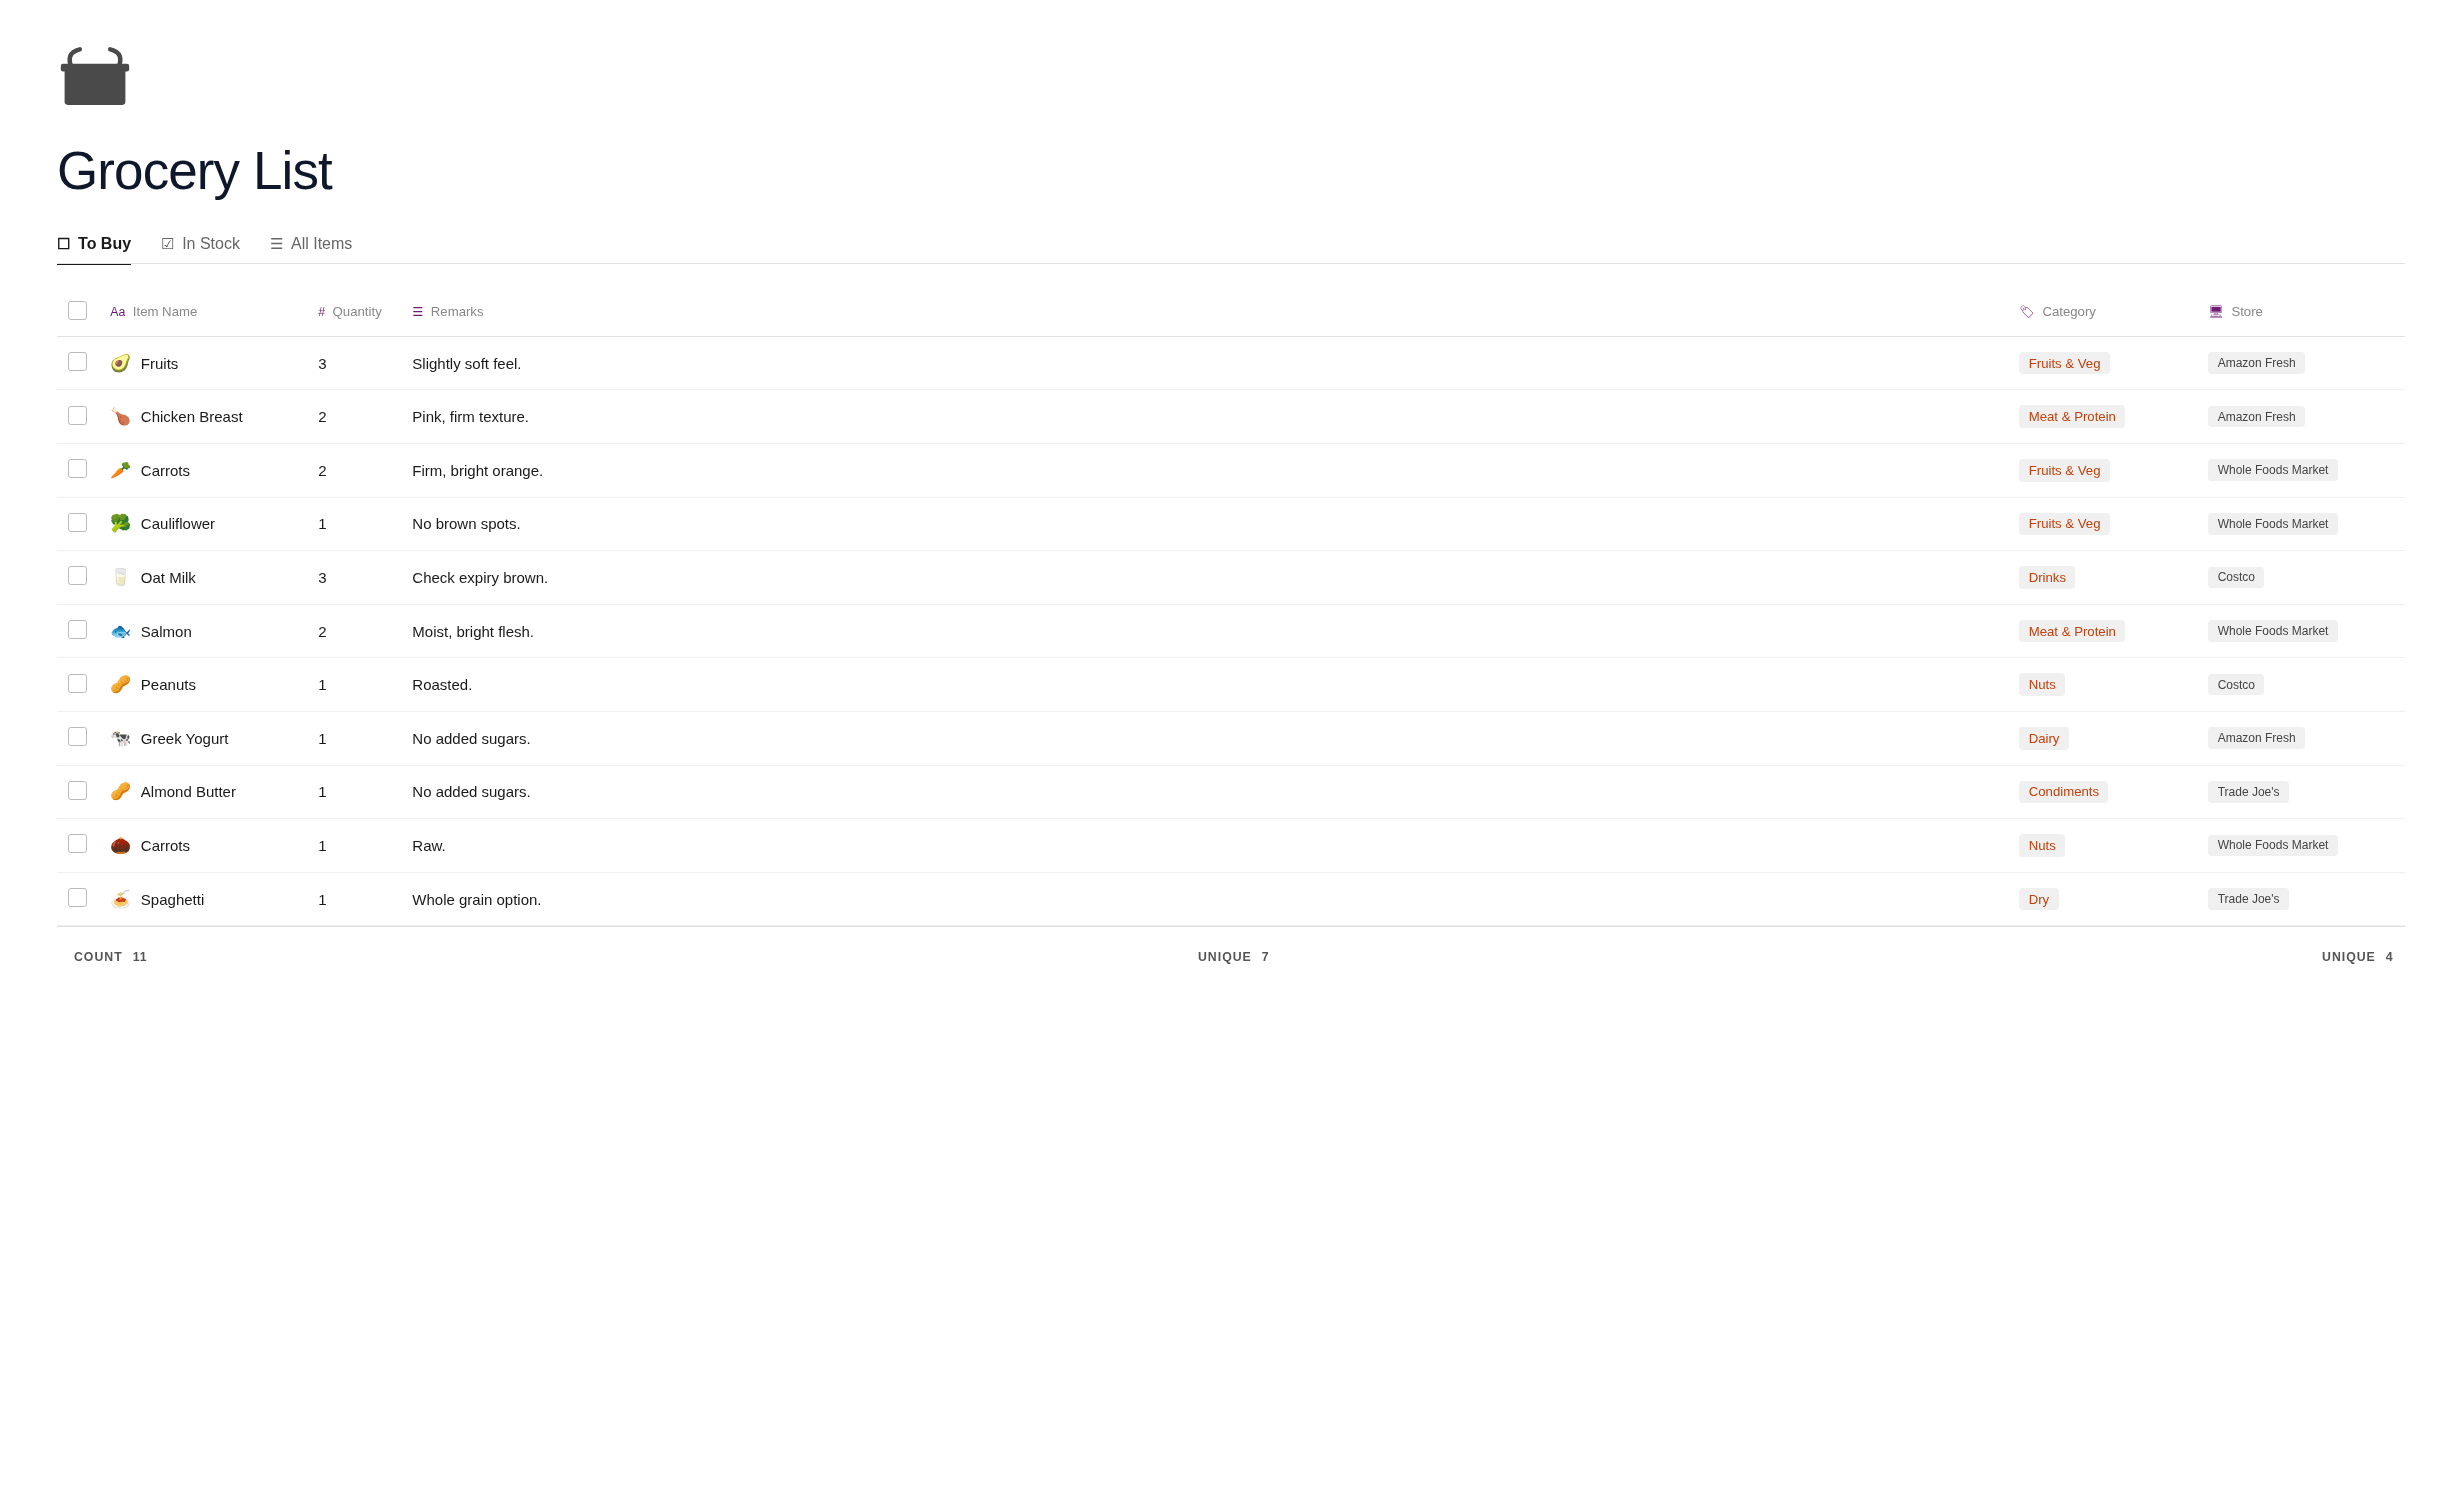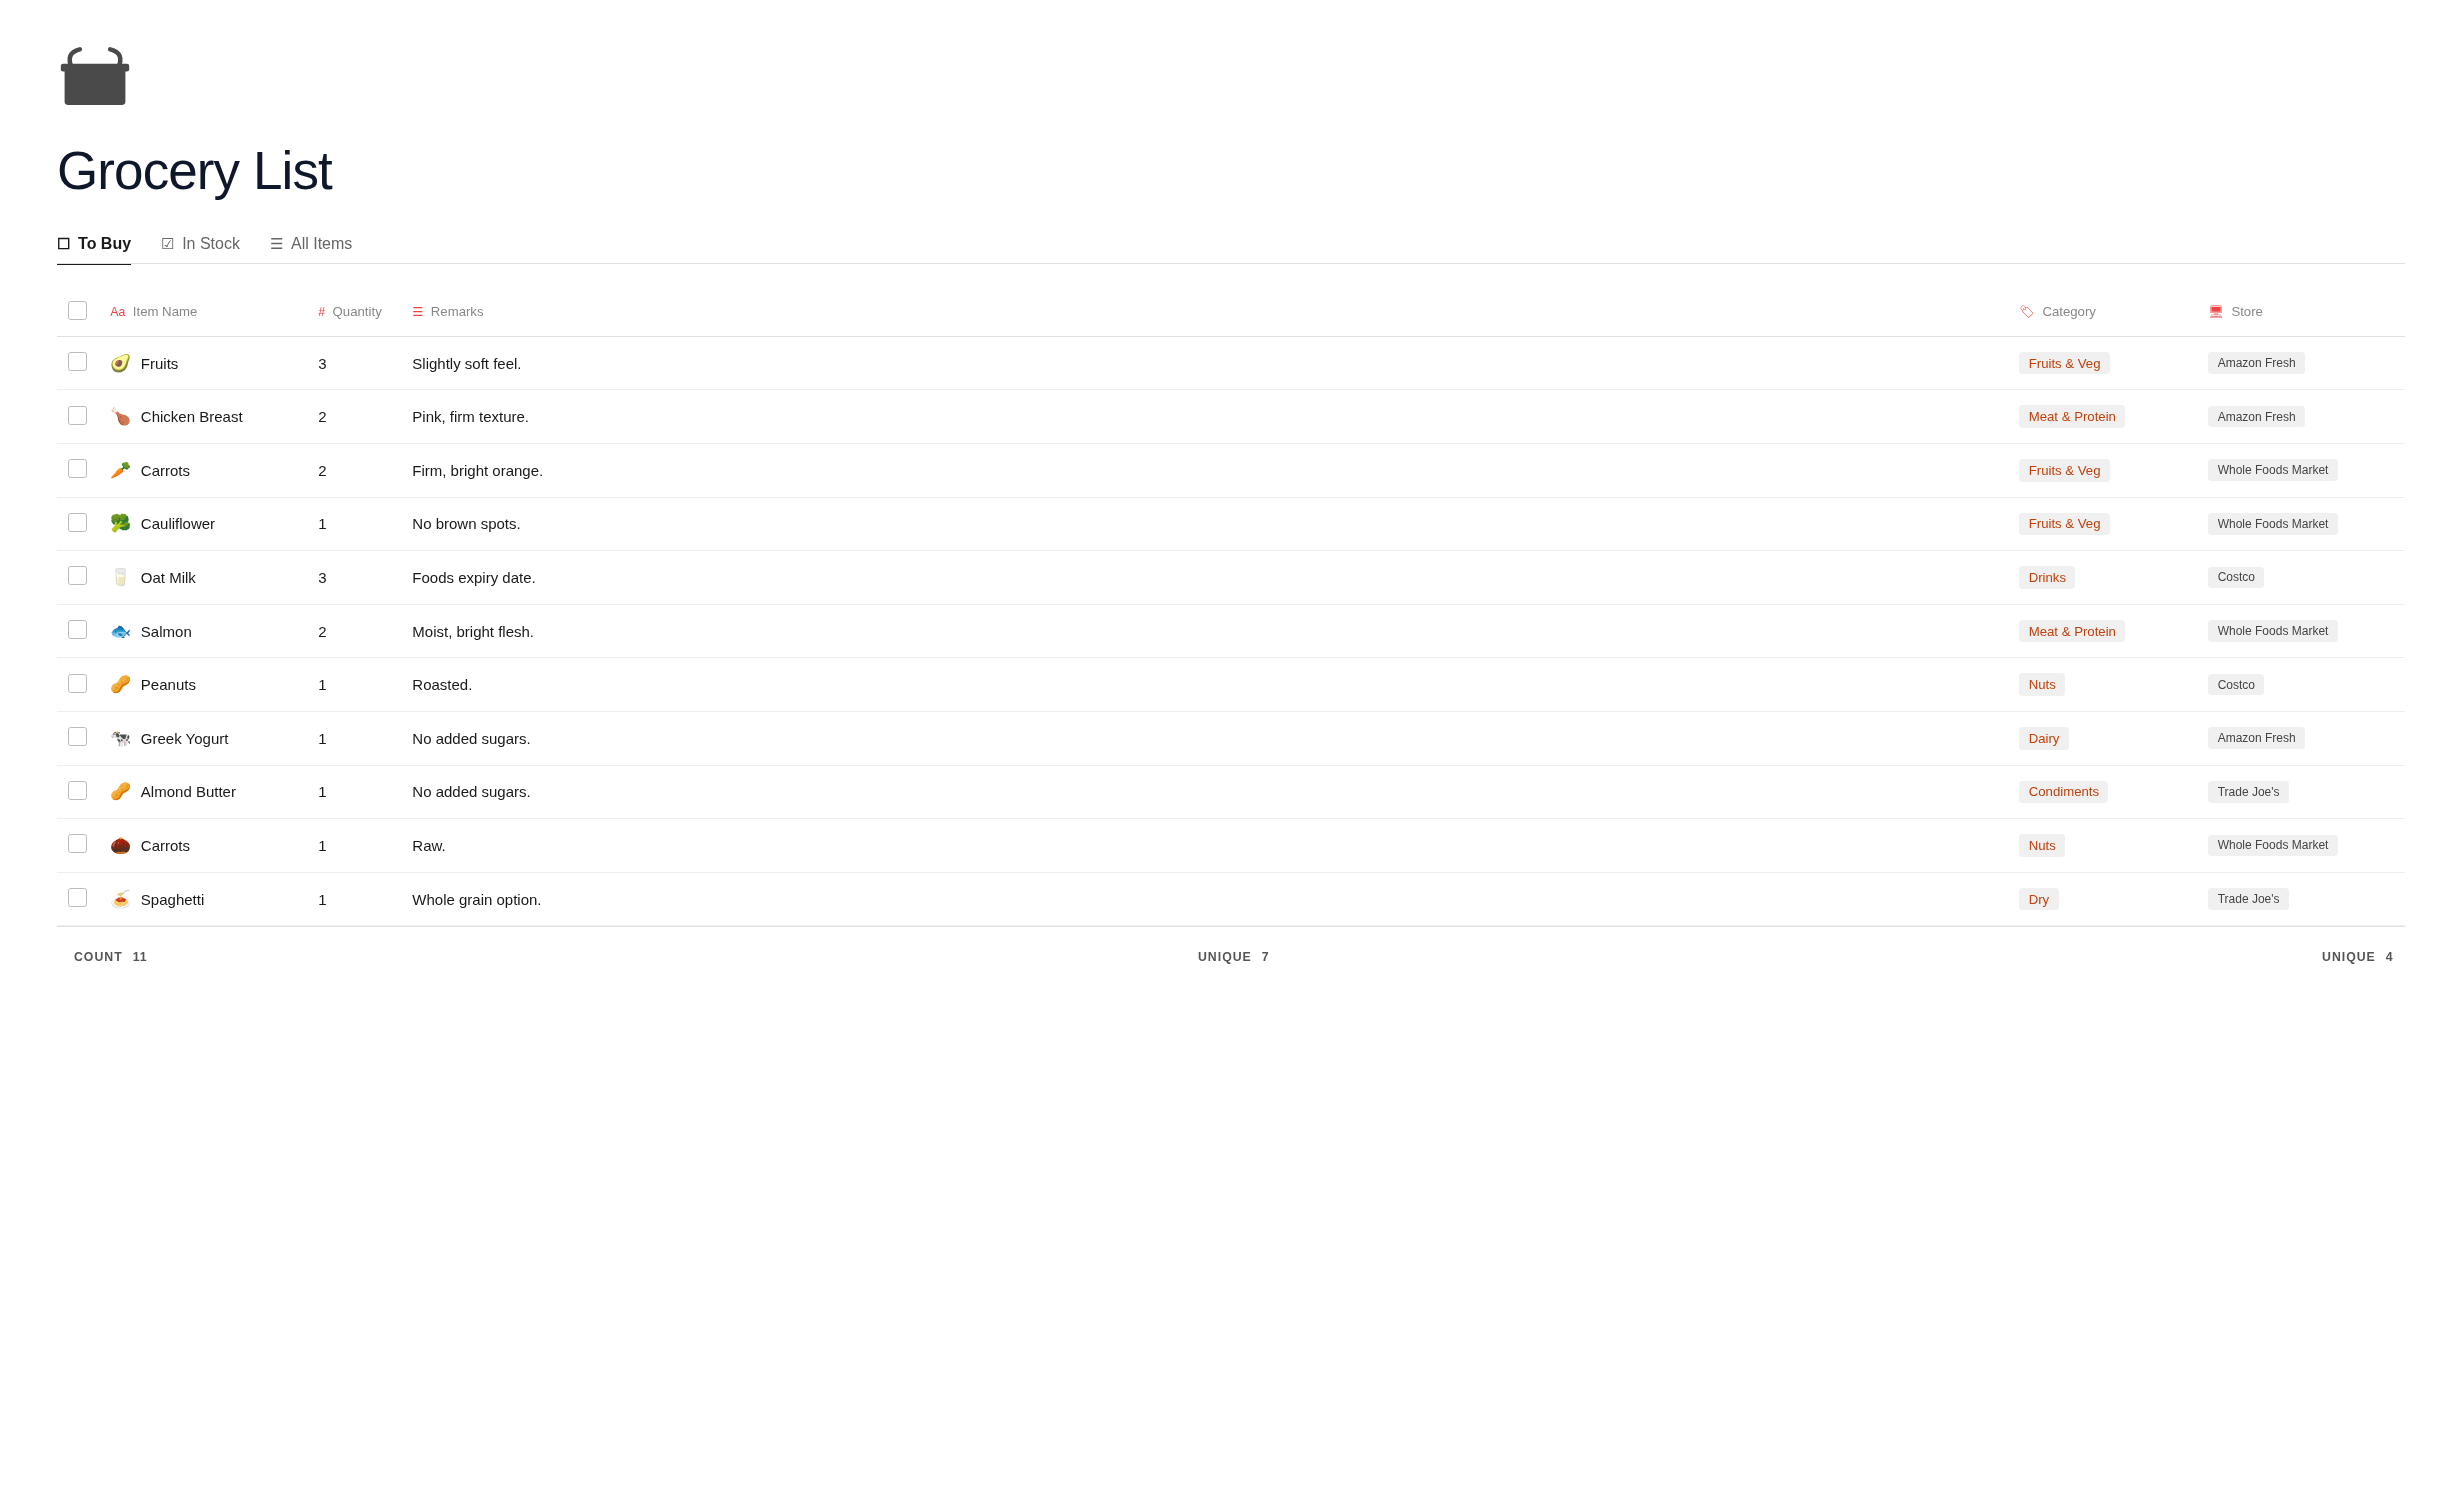--- a/index.html
+++ b/index.html
@@ -81,21 +81,21 @@
       text-align: left;
       font-size: 13.2px;
       font-weight: 500;
       color: #888;
       white-space: nowrap;
     }
 
     th .col-icon {
       margin-right: 3.8px;
       font-size: 12.3px;
-      color: #ef4444;
+      color: #701a75;
     }
 
     td {
       padding: 15px 11.3px;
       font-size: 15px;
       color: #1a1a1a;
       border-bottom: 0.9px solid #efefef;
       vertical-align: middle;
     }
 
@@ -338,21 +338,21 @@
       <td class="col-name">
         <div class="item-name-cell">
           <span class="item-emoji">🥛</span>
           <span>Oat Milk</span>
         </div>
       </td>
       <td class="col-quantity">
         <span>3</span>
       </td>
       <td class="col-remarks">
-        <span>Foods expiry date.</span>
+        <span>Check expiry brown.</span>
       </td>
       <td class="col-category">
         <span class="category-badge">Drinks</span>
       </td>
       <td class="col-store">
         <span class="store-badge">Costco</span>
       </td>
     </tr>
         <tr>
       <td class="col-checkbox">

